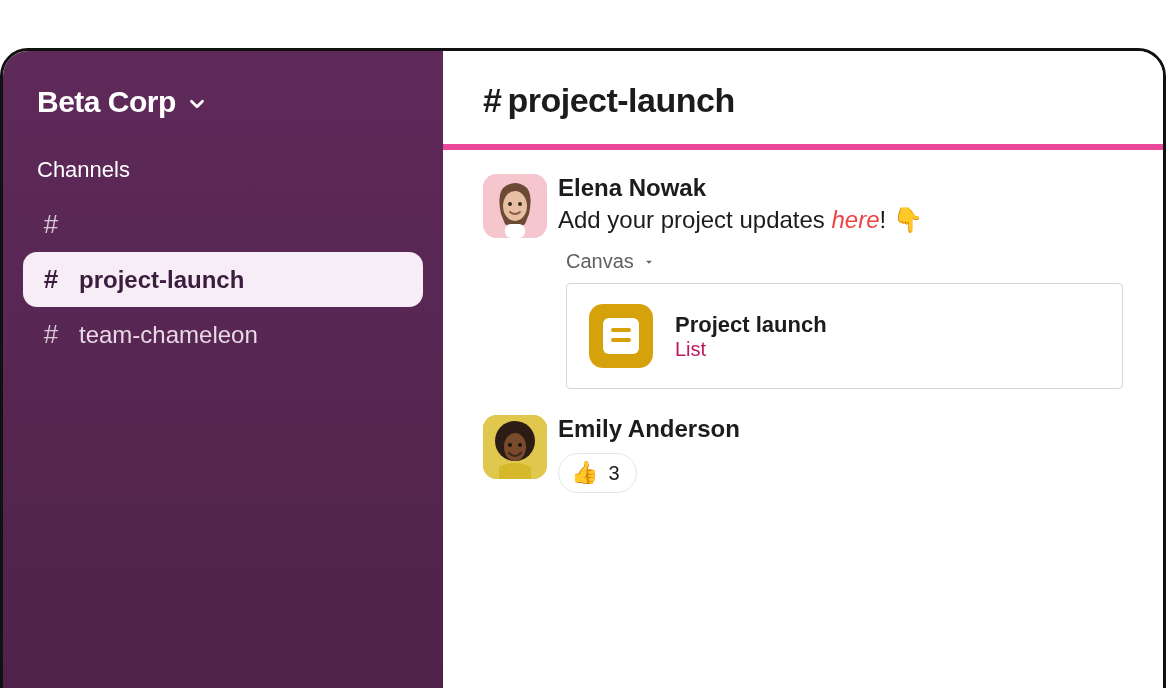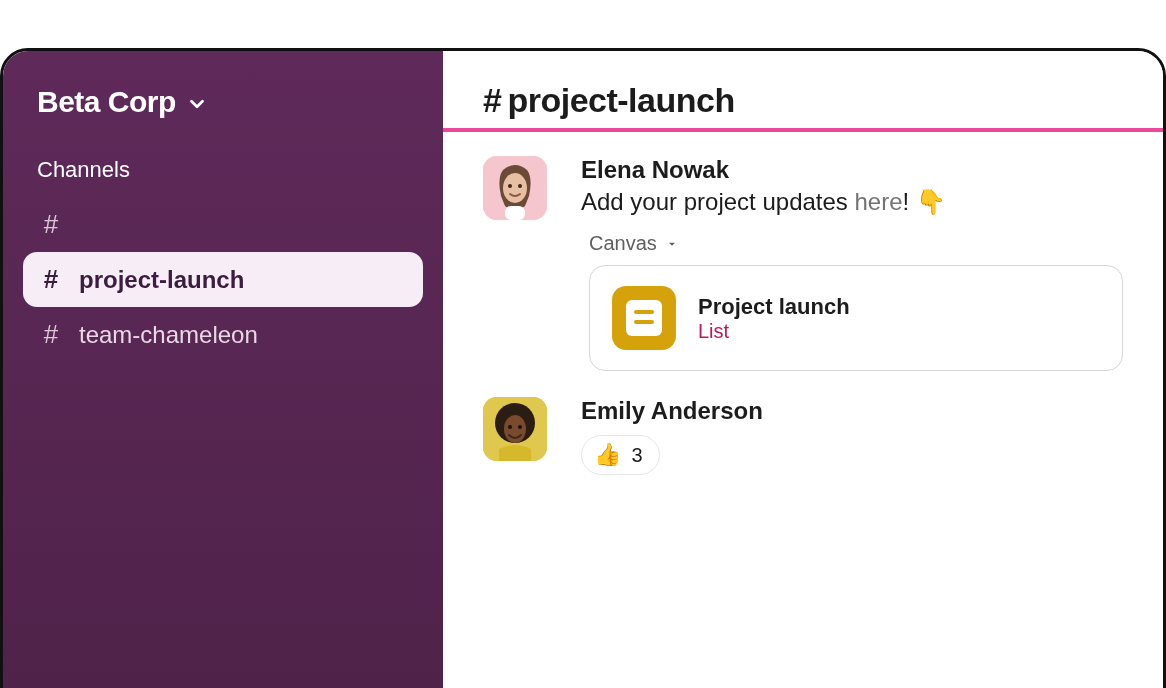--- a/index.html
+++ b/index.html
@@ -81,39 +81,39 @@
     font-weight: 800;
   }
   
   .main {
     flex: 1;
     background: #fff;
     display: flex;
     flex-direction: column;
   }
   .channel-header {
-    padding: 30px 40px 8px 40px;
-    border-bottom: 4px solid #ec4899;
+    padding: 30px 40px 24px 40px;
+    border-bottom: 6px solid #ec4899;
   }
   .channel-title {
     font-size: 34px;
     font-weight: 900;
     color: #1d1c1d;
     letter-spacing: -0.5px;
   }
   .channel-title .hash-big {
     margin-right: 6px;
   }
   .messages {
     padding: 24px 40px;
     overflow-y: auto;
   }
   .message {
     display: flex;
-    gap: 34px;
+    gap: 11px;
     margin-bottom: 26px;
   }
   .avatar {
     width: 64px;
     height: 64px;
     border-radius: 14px;
     flex-shrink: 0;
     overflow: hidden;
     position: relative;
   }
@@ -125,39 +125,39 @@
     font-size: 24px;
     font-weight: 800;
     color: #1d1c1d;
     margin-bottom: 2px;
   }
   .msg-text {
     font-size: 24px;
     color: #1d1c1d;
     line-height: 1.35;
   }
-  .msg-text a.link { color: #737373; text-decoration: none; }
+  .msg-text a.link { color: #ef4444; text-decoration: none; font-style: italic; }
   .emoji { display: inline-block; }
 
   .attachment-block { margin-top: 14px; padding-left: 8px; }
   .attachment-label {
     display: flex;
     align-items: center;
     gap: 8px;
     color: #616061;
     font-size: 20px;
     margin-bottom: 10px;
     cursor: pointer;
   }
   .caret {
     width: 14px; height: 14px;
   }
   .attachment-card {
     border: 1px solid #d6d6d6;
-    border-radius: 16px;
+    border-radius: 4px;
     padding: 20px 22px;
     display: flex;
     align-items: center;
     gap: 22px;
     max-width: 560px;
     cursor: pointer;
   }
   .attachment-icon {
     width: 64px; height: 64px;
     border-radius: 14px;

